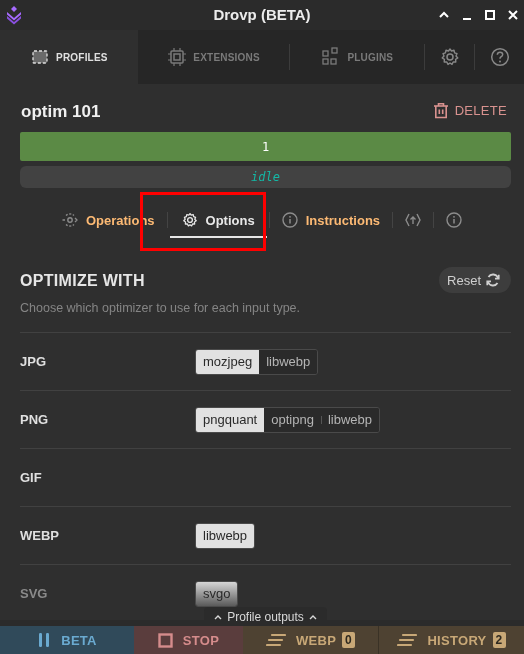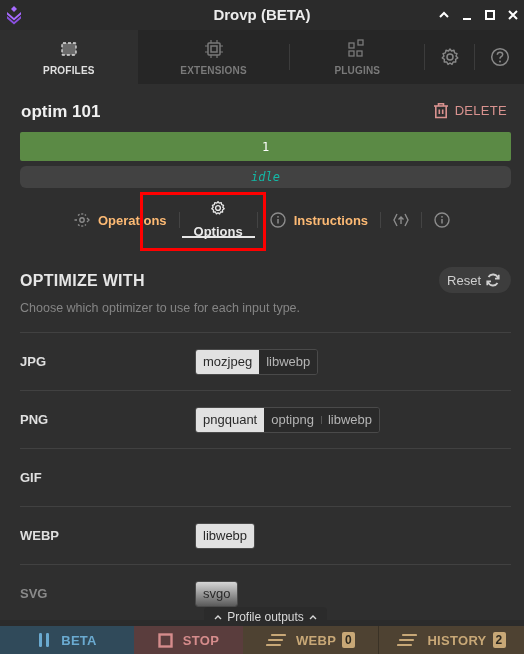--- a/index.html
+++ b/index.html
@@ -18,21 +18,21 @@
     .titlebar .logo { position: absolute; left: 4px; top: 5px; width: 20px; height: 20px; }
     .titlebar .title {
       position: absolute; left: 0; right: 0; text-align: center;
       font-weight: bold; font-size: 15px; color: #ececec; top: 6px;
     }
     .win-controls { position: absolute; right: 0; top: 0; height: 30px; display: flex; align-items: center; }
     .win-btn { width: 23px; height: 30px; display: flex; align-items: center; justify-content: center; color: #fff; font-size: 14px; font-weight: bold; }
     
     .maintabs { height: 54px; background: #262626; display: flex; position: relative; }
     .maintab {
-      display: flex; flex-direction: column; align-items: center; justify-content: center;
+      display: flex; flex-direction: row; align-items: center; justify-content: center;
       color: #7a7a7a; font-size: 10px; font-weight: bold; letter-spacing: 0.2px; gap: 6px;
     }
     .maintab.active { background: #2f2f2f; color: #e0e0e0; }
     .maintab svg { width: 20px; height: 20px; }
     .mt-profiles { width: 138px; }
     .mt-extensions { width: 152px; }
     .mt-plugins { width: 134px; }
     .mt-sep { width: 1px; background: #3c3c3c; margin: 14px 0; }
     .mt-icon { width: 49px; display: flex; align-items: center; justify-content: center; color: #888; }
     
@@ -56,21 +56,21 @@
     }
     
     .subtabs {
       position: absolute; left: 0; top: 198px; width: 524px; height: 44px;
       display: flex; align-items: center; justify-content: center;
     }
     .subtab {
       display: flex; align-items: center; gap: 8px; padding: 0 12px; height: 40px;
       color: #fdba74; font-size: 13px; font-weight: bold; position: relative;
     }
-    .subtab.active { color: #e8e8e8; flex-direction: column; }
+    .subtab.active { color: #e8e8e8; }
     .subtab.active::after {
       content: ""; position: absolute; left: 2px; right: 2px; bottom: 2px; height: 2px; background: #e6e6e6;
     }
     .subtab svg { width: 16px; height: 16px; }
     .st-sep { width: 1px; height: 16px; background: #444; }
     .highlight-box {
       position: absolute; left: 140px; top: 192px; width: 126px; height: 59px;
       border: 3px solid #ff0000; pointer-events: none;
     }
     

